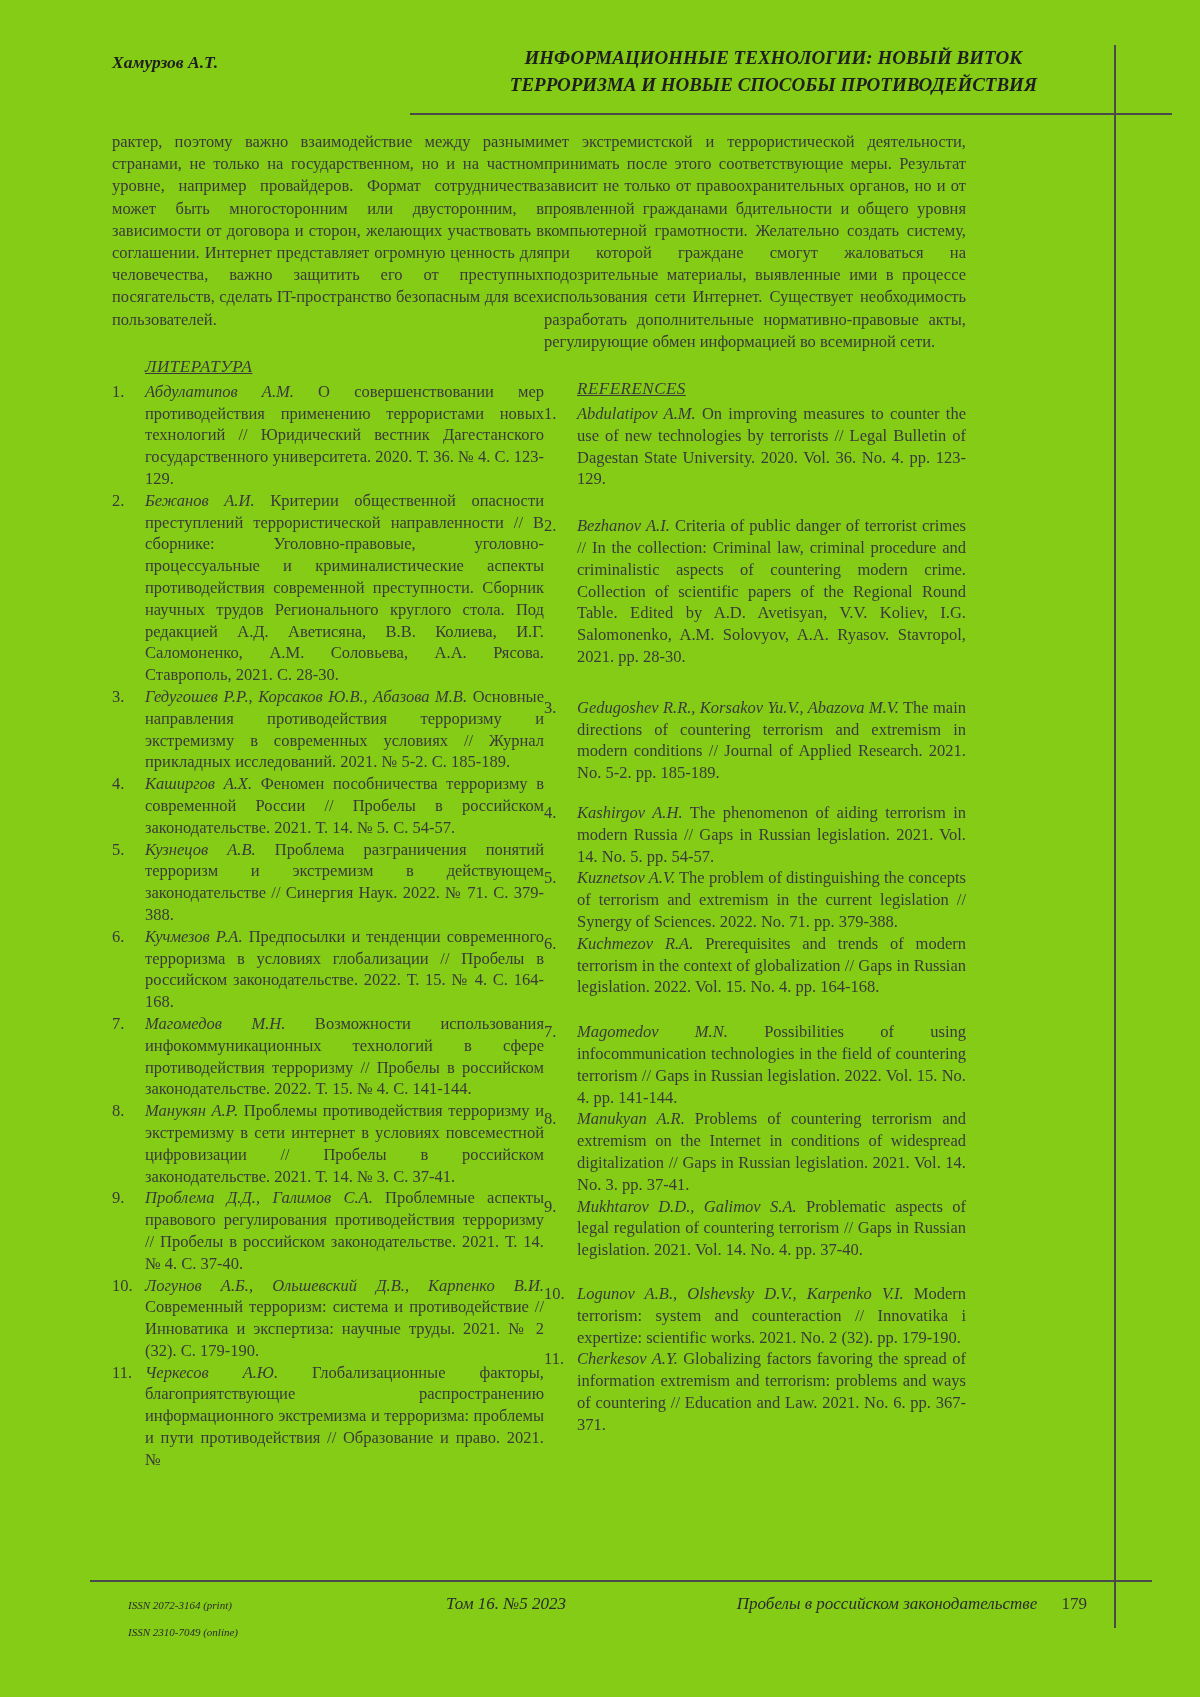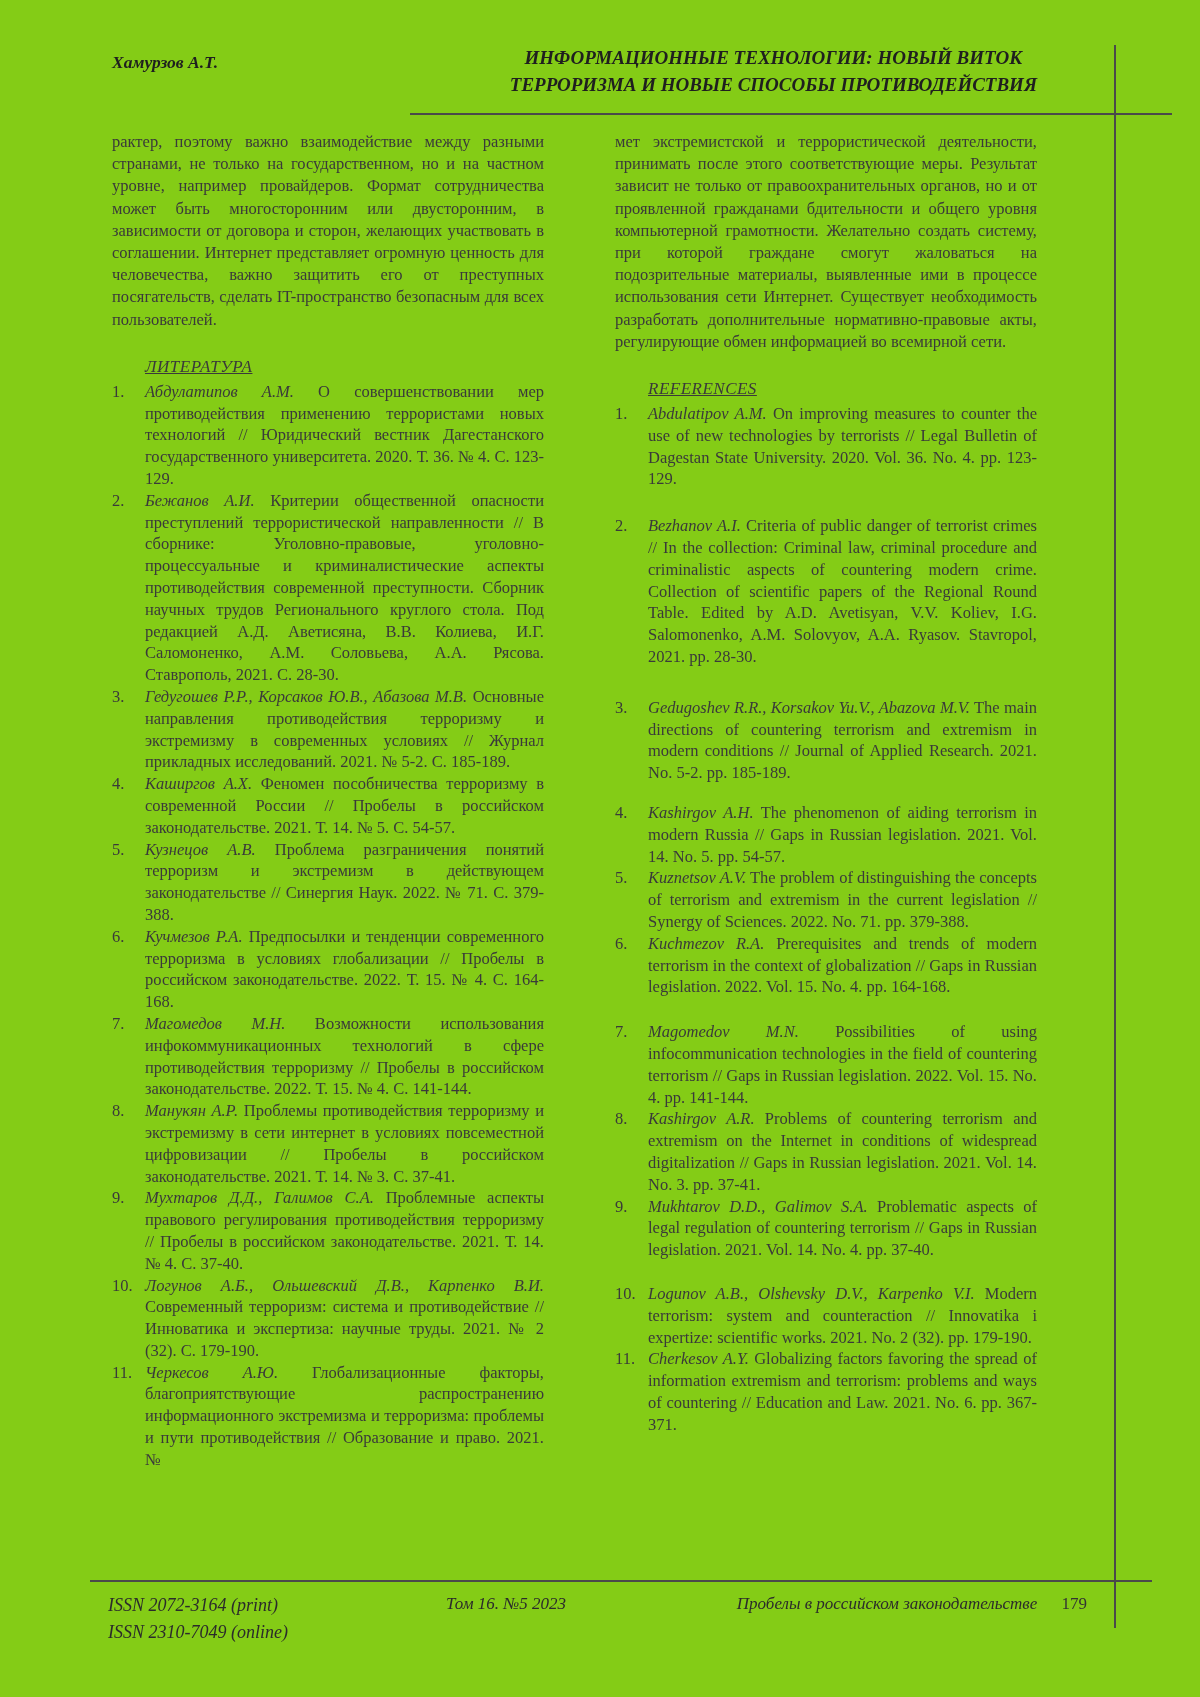--- a/index.html
+++ b/index.html
@@ -12,21 +12,21 @@
     position:absolute;left:112px;top:52px;
     font-size:17.5px;font-weight:bold;font-style:italic;color:#1f1f1f;
   }
   .title{
     position:absolute;right:163px;top:44px;text-align:center;
     font-weight:bold;font-style:italic;font-size:19px;line-height:27px;color:#1f1f1f;
   }
   .header-rule{position:absolute;left:410px;top:113px;width:762px;height:2px;background:#4a4a4a;}
   .vert-rule{position:absolute;left:1114px;top:45px;width:2px;height:1583px;background:#4a4a4a;}
   
-  .columns{position:absolute;left:112px;top:131px;display:flex;gap:71px;}
+  .columns{position:absolute;left:112px;top:131px;display:flex;}
   .col-left{width:432px;}
   .col-right{width:422px;}
   .body-par{margin:0;font-size:16.5px;line-height:22.2px;text-align:justify;}
   .indent{text-indent:26px;}
   .list-heading{
     margin:26px 0 4px 33px;font-size:17px;font-style:italic;font-weight:normal;
     text-decoration:underline;letter-spacing:.5px;color:#3a3a3a;
   }
   .ref-list{margin:0;}
   .ref-item{display:flex;font-size:16.5px;line-height:21.8px;}
@@ -34,21 +34,21 @@
   .ref-text{flex:1;text-align:justify;}
   .authors{font-style:italic;}
   
   .col-right .ref-item:nth-child(2){margin-top:25px;}
   .col-right .ref-item:nth-child(3){margin-top:29px;}
   .col-right .ref-item:nth-child(4){margin-top:18px;}
   .col-right .ref-item:nth-child(7){margin-top:23px;}
   .col-right .ref-item:nth-child(10){margin-top:22px;}
   
   .footer-rule{position:absolute;left:90px;top:1580px;width:1062px;height:2px;background:#4a4a4a;}
-  .issn{position:absolute;left:108px;top:1592px;font-style:italic;font-size:18px;line-height:27px;color:#2b2b2b;}
+  .issn{position:absolute;left:128px;top:1592px;font-style:italic;font-size:11px;line-height:27px;color:#2b2b2b;}
   .volume{position:absolute;left:446px;top:1594px;font-style:italic;font-size:17px;color:#2b2b2b;}
   .journal-group{position:absolute;right:113px;top:1594px;font-size:17px;white-space:nowrap;color:#2b2b2b;}
   .journal-title{font-style:italic;text-align:right;}
   .page-number{margin-left:20px;font-style:normal;color:#333333;}
 </style>
 </head>
 <body>
 
 <div class="page">
 
@@ -95,21 +95,21 @@
           <div class="ref-item">
             <span class="ref-num">7.</span>
             <div class="ref-text"><span class="authors">Магомедов М.Н.</span> Возможности использования инфокоммуникационных технологий в сфере противодействия терроризму // Пробелы в российском законодательстве. 2022. Т. 15. № 4. С. 141-144.</div>
           </div>
           <div class="ref-item">
             <span class="ref-num">8.</span>
             <div class="ref-text"><span class="authors">Манукян А.Р.</span> Проблемы противодействия терроризму и экстремизму в сети интернет в условиях повсеместной цифровизации // Пробелы в российском законодательстве. 2021. Т. 14. № 3. С. 37-41.</div>
           </div>
           <div class="ref-item">
             <span class="ref-num">9.</span>
-            <div class="ref-text"><span class="authors">Мухтаров Д.Д., Галимов С.А.</span> Проблемные аспекты правового регулирования противодействия терроризму // Пробелы в российском законодательстве. 2021. Т. 14. № 4. С. 37-40.</div>
+            <div class="ref-text"><span class="authors">Проблема Д.Д., Галимов С.А.</span> Проблемные аспекты правового регулирования противодействия терроризму // Пробелы в российском законодательстве. 2021. Т. 14. № 4. С. 37-40.</div>
           </div>
           <div class="ref-item">
             <span class="ref-num">10.</span>
             <div class="ref-text"><span class="authors">Логунов А.Б., Ольшевский Д.В., Карпенко В.И.</span> Современный терроризм: система и противодействие // Инноватика и экспертиза: научные труды. 2021. № 2 (32). С. 179-190.</div>
           </div>
           <div class="ref-item">
             <span class="ref-num">11.</span>
             <div class="ref-text"><span class="authors">Черкесов А.Ю.</span> Глобализационные факторы, благоприятствующие распространению информационного экстремизма и терроризма: проблемы и пути противодействия // Образование и право. 2021. №</div>
           </div>
         </div>
@@ -141,21 +141,21 @@
           <div class="ref-item">
             <span class="ref-num">6.</span>
             <div class="ref-text"><span class="authors">Kuchmezov R.A.</span> Prerequisites and trends of modern terrorism in the context of globalization // Gaps in Russian legislation. 2022. Vol. 15. No. 4. pp. 164-168.</div>
           </div>
           <div class="ref-item">
             <span class="ref-num">7.</span>
             <div class="ref-text"><span class="authors">Magomedov M.N.</span> Possibilities of using infocommunication technologies in the field of countering terrorism // Gaps in Russian legislation. 2022. Vol. 15. No. 4. pp. 141-144.</div>
           </div>
           <div class="ref-item">
             <span class="ref-num">8.</span>
-            <div class="ref-text"><span class="authors">Kashirgov A.R.</span> Problems of countering terrorism and extremism on the Internet in conditions of widespread digitalization // Gaps in Russian legislation. 2021. Vol. 14. No. 3. pp. 37-41.</div>
+            <div class="ref-text"><span class="authors">Manukyan A.R.</span> Problems of countering terrorism and extremism on the Internet in conditions of widespread digitalization // Gaps in Russian legislation. 2021. Vol. 14. No. 3. pp. 37-41.</div>
           </div>
           <div class="ref-item">
             <span class="ref-num">9.</span>
             <div class="ref-text"><span class="authors">Mukhtarov D.D., Galimov S.A.</span> Problematic aspects of legal regulation of countering terrorism // Gaps in Russian legislation. 2021. Vol. 14. No. 4. pp. 37-40.</div>
           </div>
           <div class="ref-item">
             <span class="ref-num">10.</span>
             <div class="ref-text"><span class="authors">Logunov A.B., Olshevsky D.V., Karpenko V.I.</span> Modern terrorism: system and counteraction // Innovatika i expertize: scientific works. 2021. No. 2 (32). pp. 179-190.</div>
           </div>
           <div class="ref-item">

